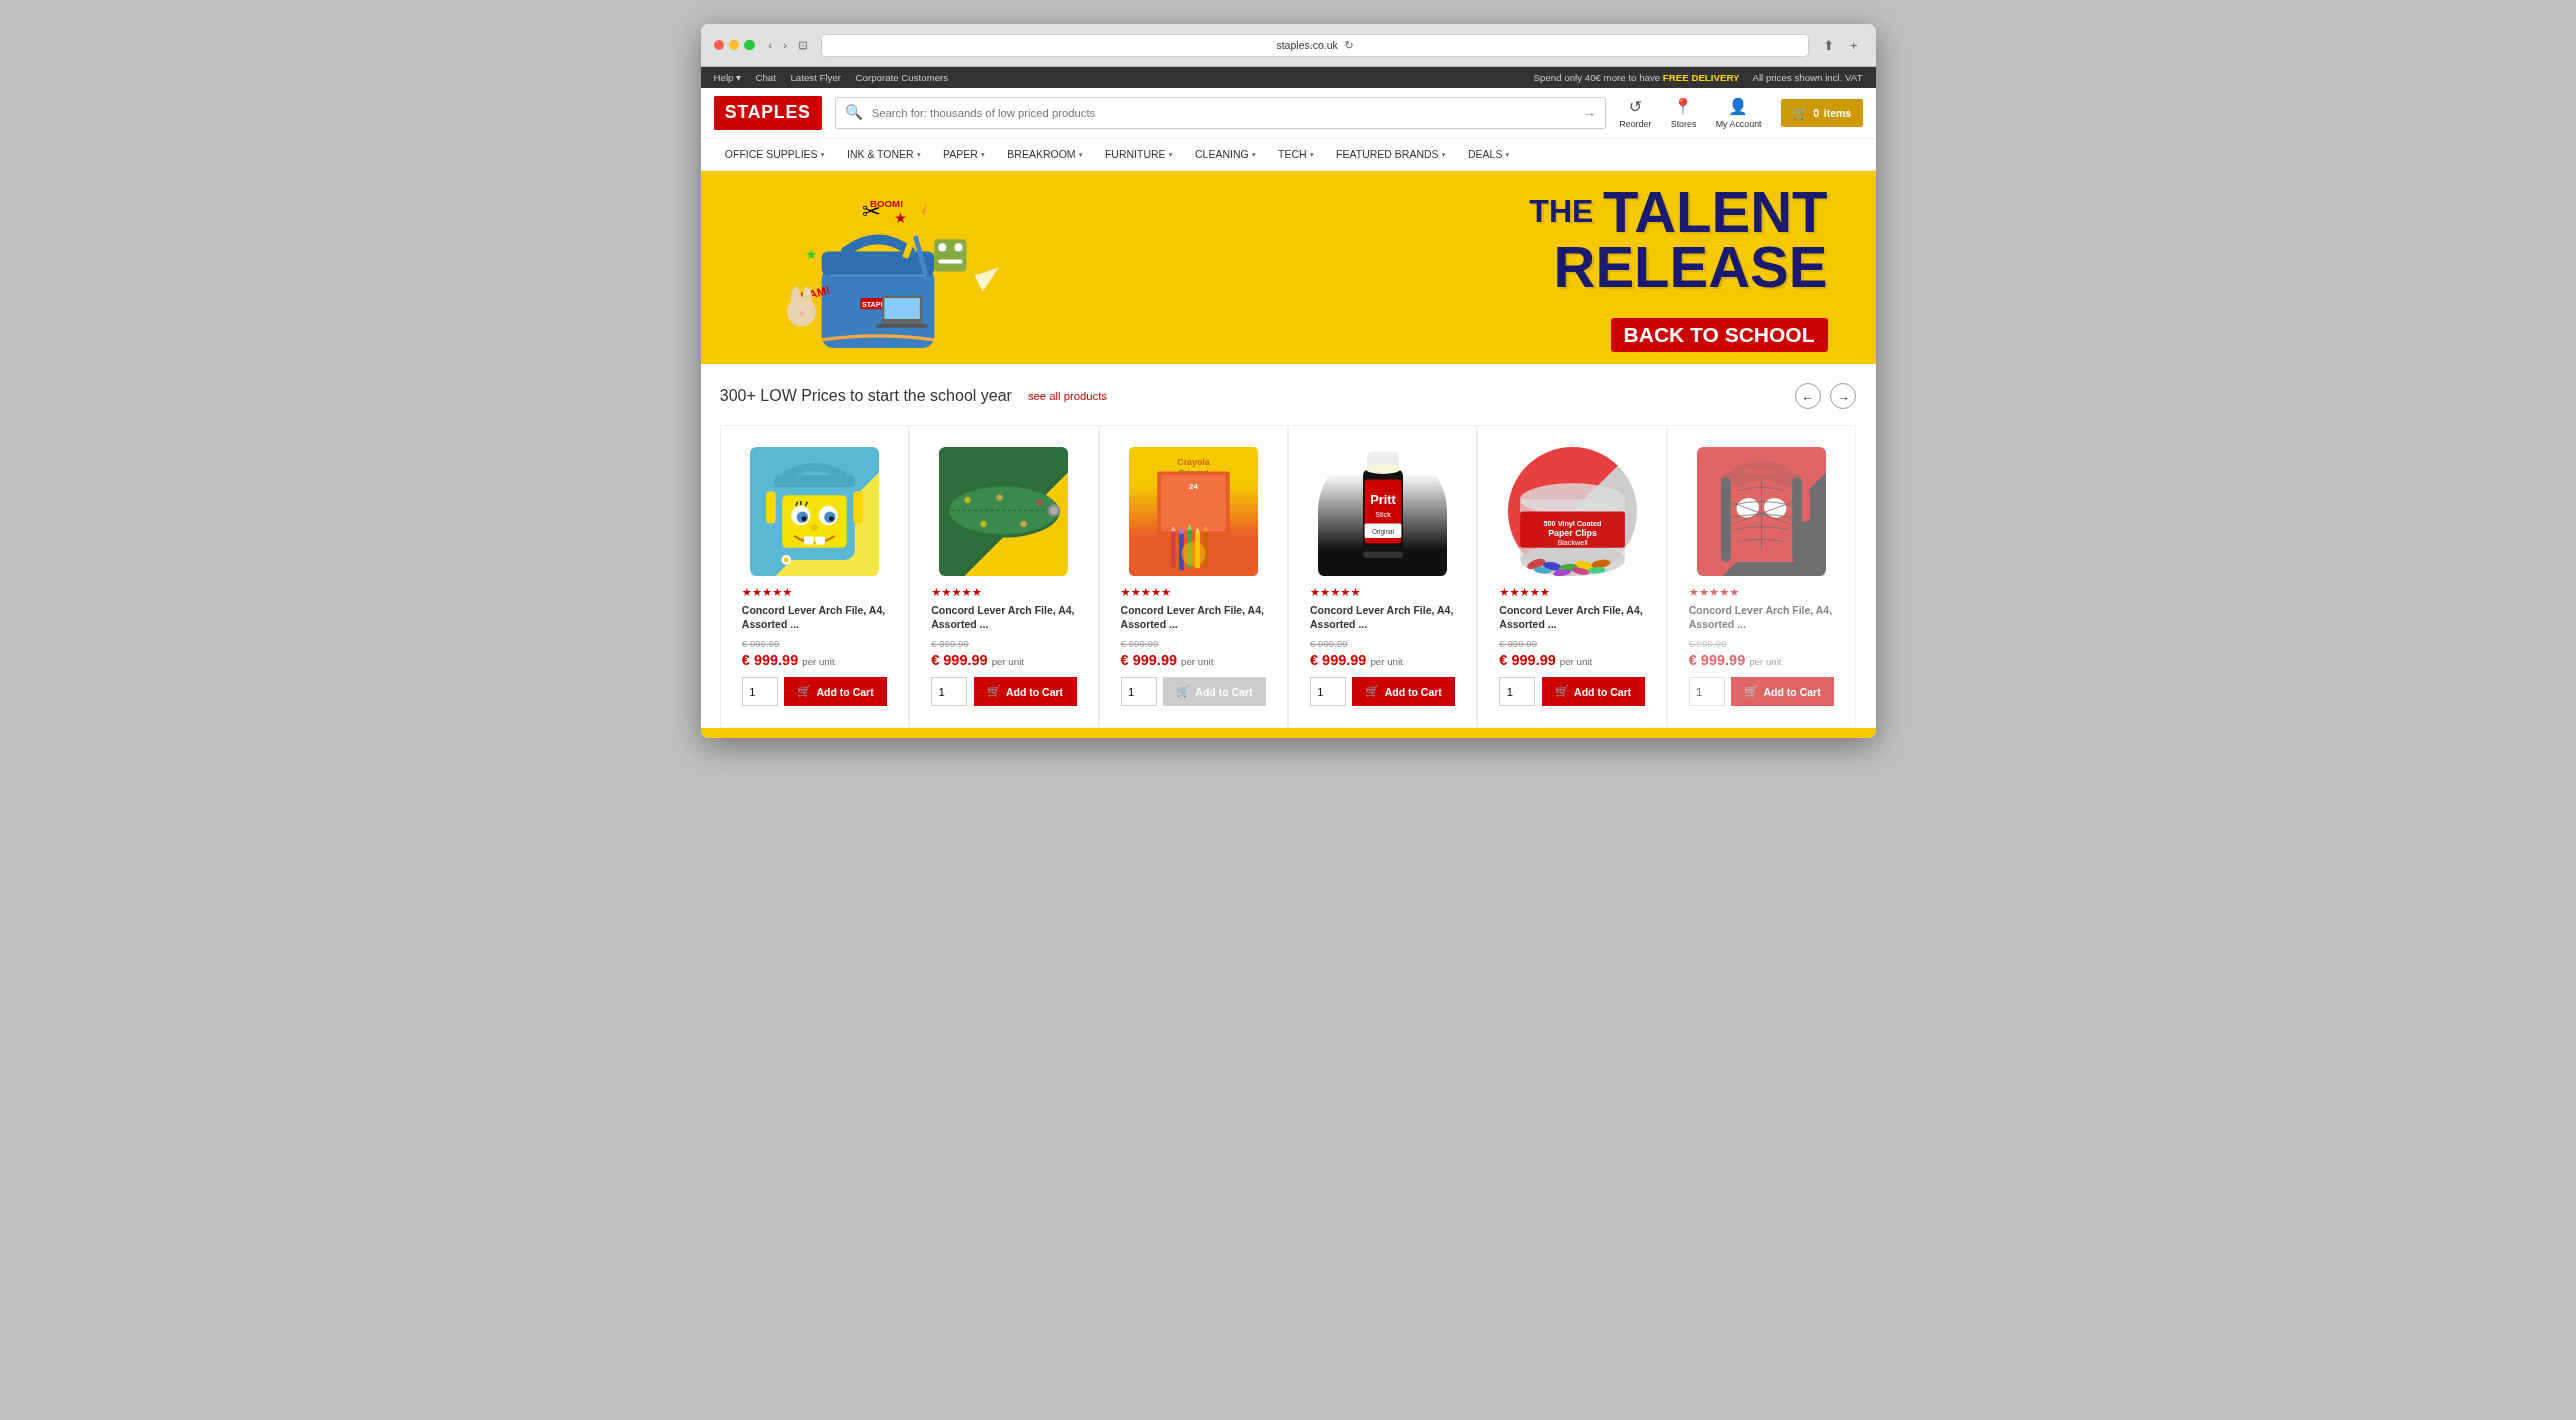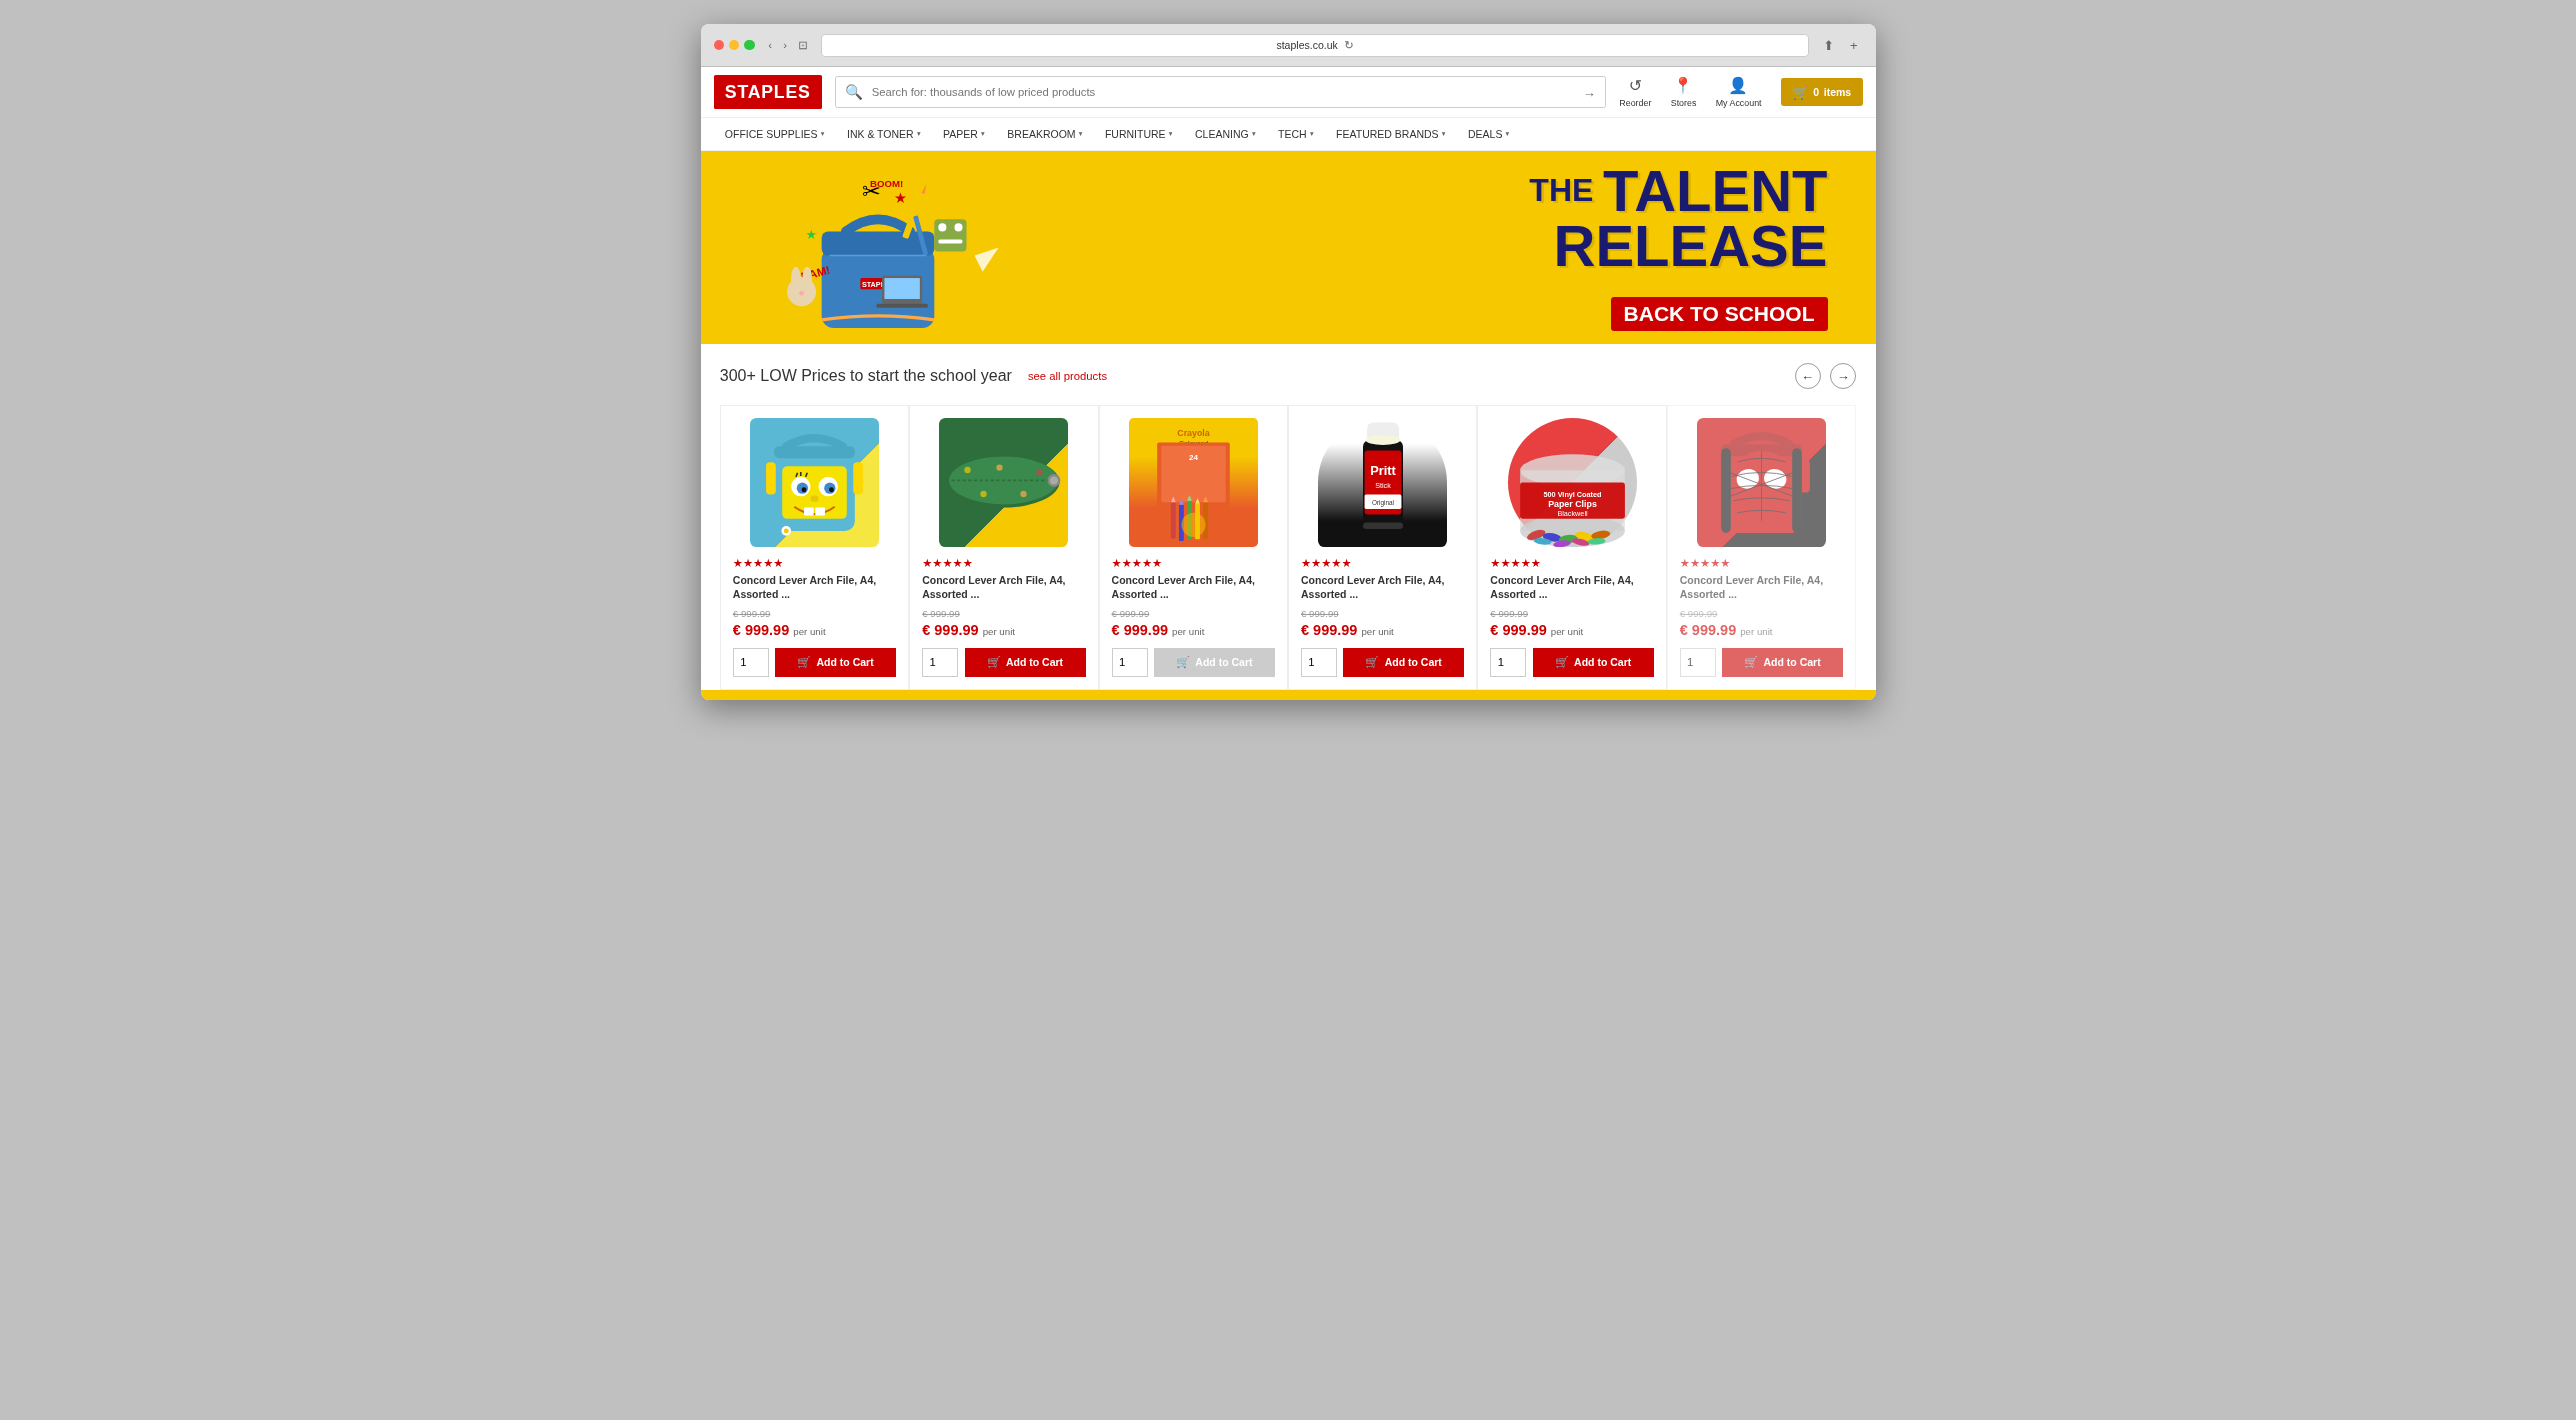--- a/index.html
+++ b/index.html
@@ -56,21 +56,21 @@
     
     .product-section { background: white; margin: 0; padding: 19.3px 19.3px 0; }
     .section-header { display: flex; align-items: center; gap: 16px; margin-bottom: 16px; }
     .section-title { font-size: 16px; font-weight: normal; color: #333; }
     .see-all-link { color: #cc0000; text-decoration: none; font-size: 11.3px; }
     .carousel-nav { margin-left: auto; display: flex; gap: 9.7px; }
     .carousel-btn { background: none; border: 0.8px solid #999; border-radius: 50%; width: 26px; height: 26px; font-size: 13px; cursor: pointer; display: flex; align-items: center; justify-content: center; color: #333; }
 
     
     .product-grid { display: flex; gap: 0; overflow: hidden; }
-    .product-card { flex: 0 0 calc(100% / 6); border: 0.8px solid #eee; padding: 12px; display: flex; flex-direction: column; align-items: center; position: relative; }
+    .product-card { flex: 0 0 calc(100% / 6); border: 0.8px solid #eee; padding: 21px; display: flex; flex-direction: column; align-items: center; position: relative; }
     .product-card:last-child { opacity: 0.5; }
     .product-image { width: 129px; height: 129px; display: flex; align-items: center; justify-content: center; margin-bottom: 9.7px; }
     .star-rating { color: #cc0000; font-size: 11.3px; margin-bottom: 4.8px; align-self: flex-start; }
     .product-name { font-size: 10.5px; font-weight: bold; color: #333; margin-bottom: 6.4px; align-self: flex-start; line-height: 1.3; }
     .original-price { font-size: 9.7px; color: #999; text-decoration: line-through; align-self: flex-start; margin-bottom: 3.2px; }
     .sale-price { font-size: 14.5px; font-weight: bold; color: #cc0000; align-self: flex-start; margin-bottom: 9.7px; }
     .sale-price span { font-size: 9.7px; color: #666; font-weight: normal; }
     .add-to-cart-row { display: flex; align-items: center; gap: 6.4px; width: 100%; margin-top: auto; }
     .qty-input { width: 36px; height: 29px; border: 0.8px solid #ccc; text-align: center; font-size: 11.3px; }
     .add-to-cart-btn { flex: 1; background: #cc0000; color: white; border: none; padding: 6.4px 8px; font-size: 10.5px; font-weight: bold; cursor: pointer; display: flex; align-items: center; justify-content: center; gap: 4.8px; height: 29px; }
@@ -109,20 +109,35 @@
     <div class="browser-address-bar">
       <span>staples.co.uk</span>
       <span class="browser-refresh">↻</span>
     </div>
     <div class="browser-actions">
       <button class="browser-action-btn">⬆</button>
       <button class="browser-action-btn">+</button>
     </div>
   </div>
 
+  <div class="utility-bar">
+    <div class="utility-bar-left">
+      <a href="#">Help ▾</a>
+      <a href="#">Chat</a>
+      <a href="#">Latest Flyer</a>
+      <a href="#">Corporate Customers</a>
+    </div>
+    <div class="utility-bar-right">
+      <span class="free-delivery-msg">
+        <span>Spend only 40€ more to have </span>
+        <strong>FREE DELIVERY</strong>
+      </span>
+      <span class="vat-msg">All prices shown incl. VAT</span>
+    </div>
+  </div>
 
   <div class="header">
     <div class="logo">STAPLES</div>
     <div class="search-bar">
       <span style="color:#666; font-size:14.5px;">🔍</span>
       <input type="text" style="border: none; outline: none; flex: 1 1 0%; font-size: 11.3px; color: rgb(153, 153, 153);" placeholder="Search for: thousands of low priced products">
       <button class="search-icon-btn">→</button>
     </div>
     <div class="header-actions">
       <div class="header-action-item">

